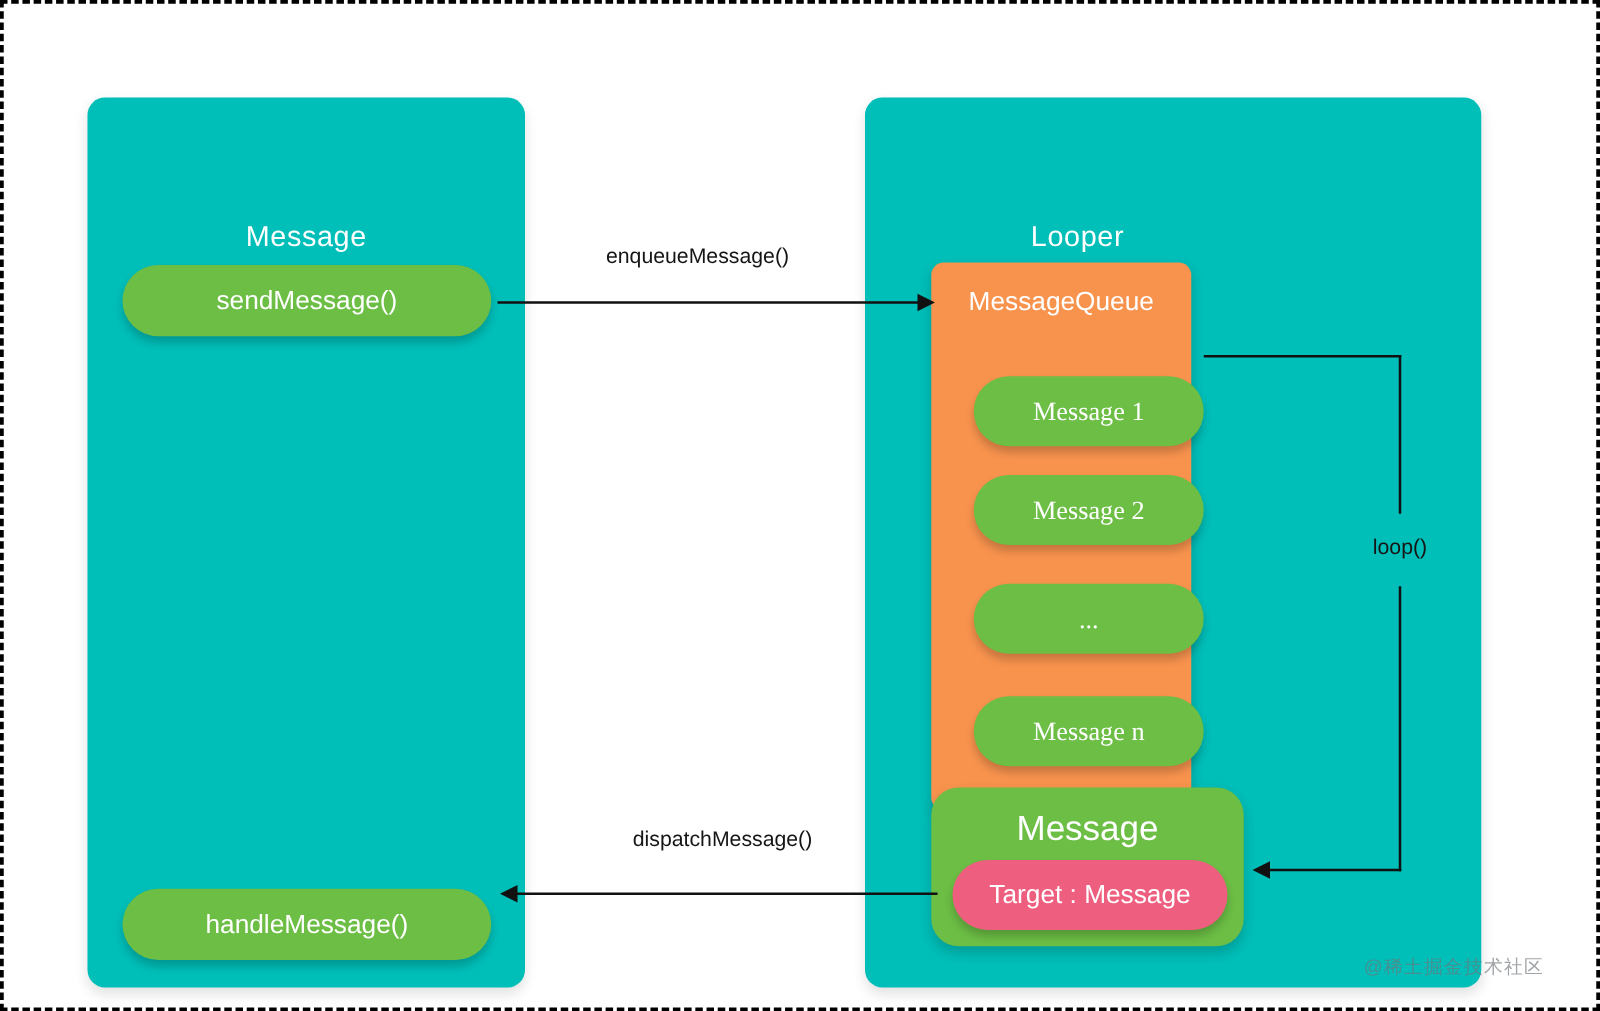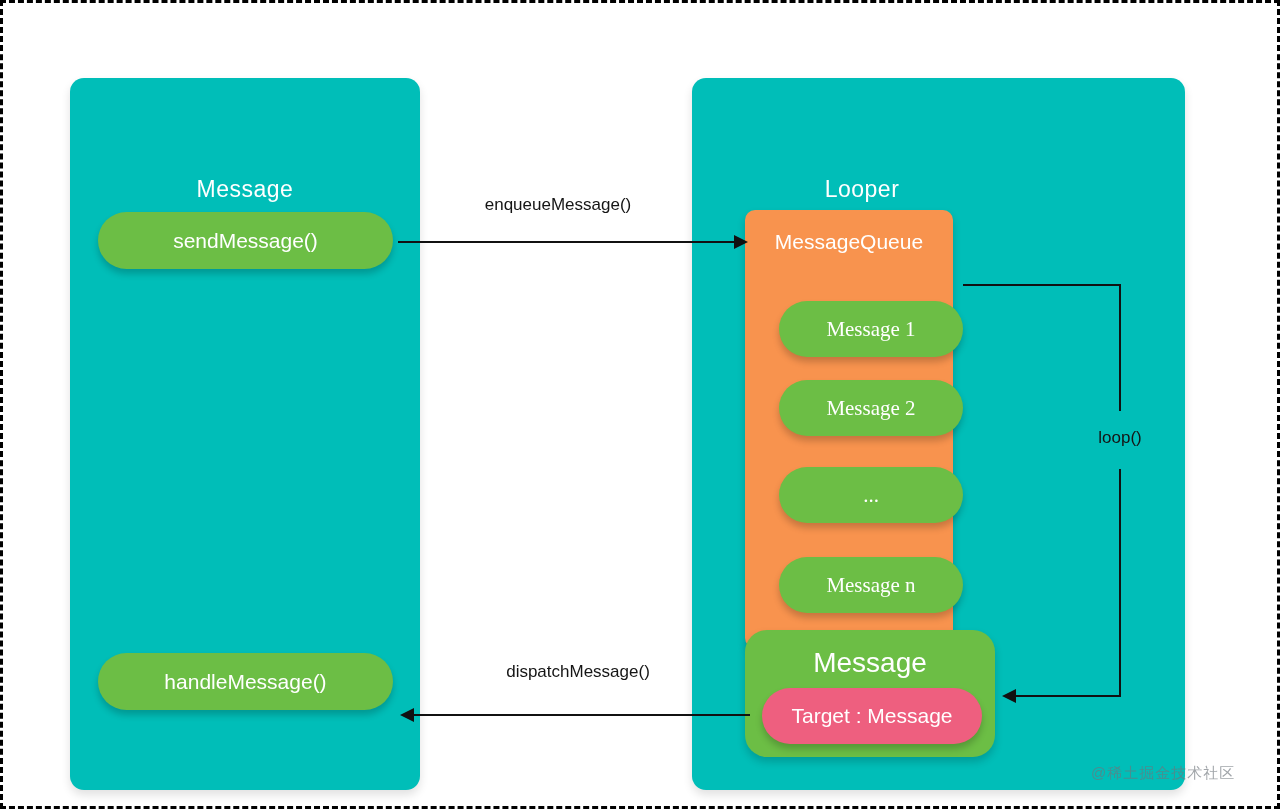--- a/index.html
+++ b/index.html
@@ -32,21 +32,21 @@
   .pill{
     position:absolute;
     display:flex;align-items:center;justify-content:center;
     color:#fff;font-size:21px;
     border-radius:29px;
     box-shadow:0 5px 7px rgba(0,0,0,0.2);
   }
   .green{background:#6CBE45;}
   .pink{background:#EE5F7F;}
   .pill.send{left:28px;top:134px;width:295px;height:57px;}
-  .pill.handle{left:28px;top:575px;width:295px;height:57px;}
+  .pill.handle{left:28px;top:633px;width:295px;height:57px;}
   .mq{
     position:absolute;
     left:53px;top:88px;width:208px;height:438px;
     background:#F8934E;border-radius:10px;
     box-shadow:0 5px 9px rgba(0,0,0,0.18);
     margin-top:44px;
   }
   .mq-title{
     position:absolute;top:20px;left:0;right:0;
     text-align:center;color:#fff;font-size:21px;

